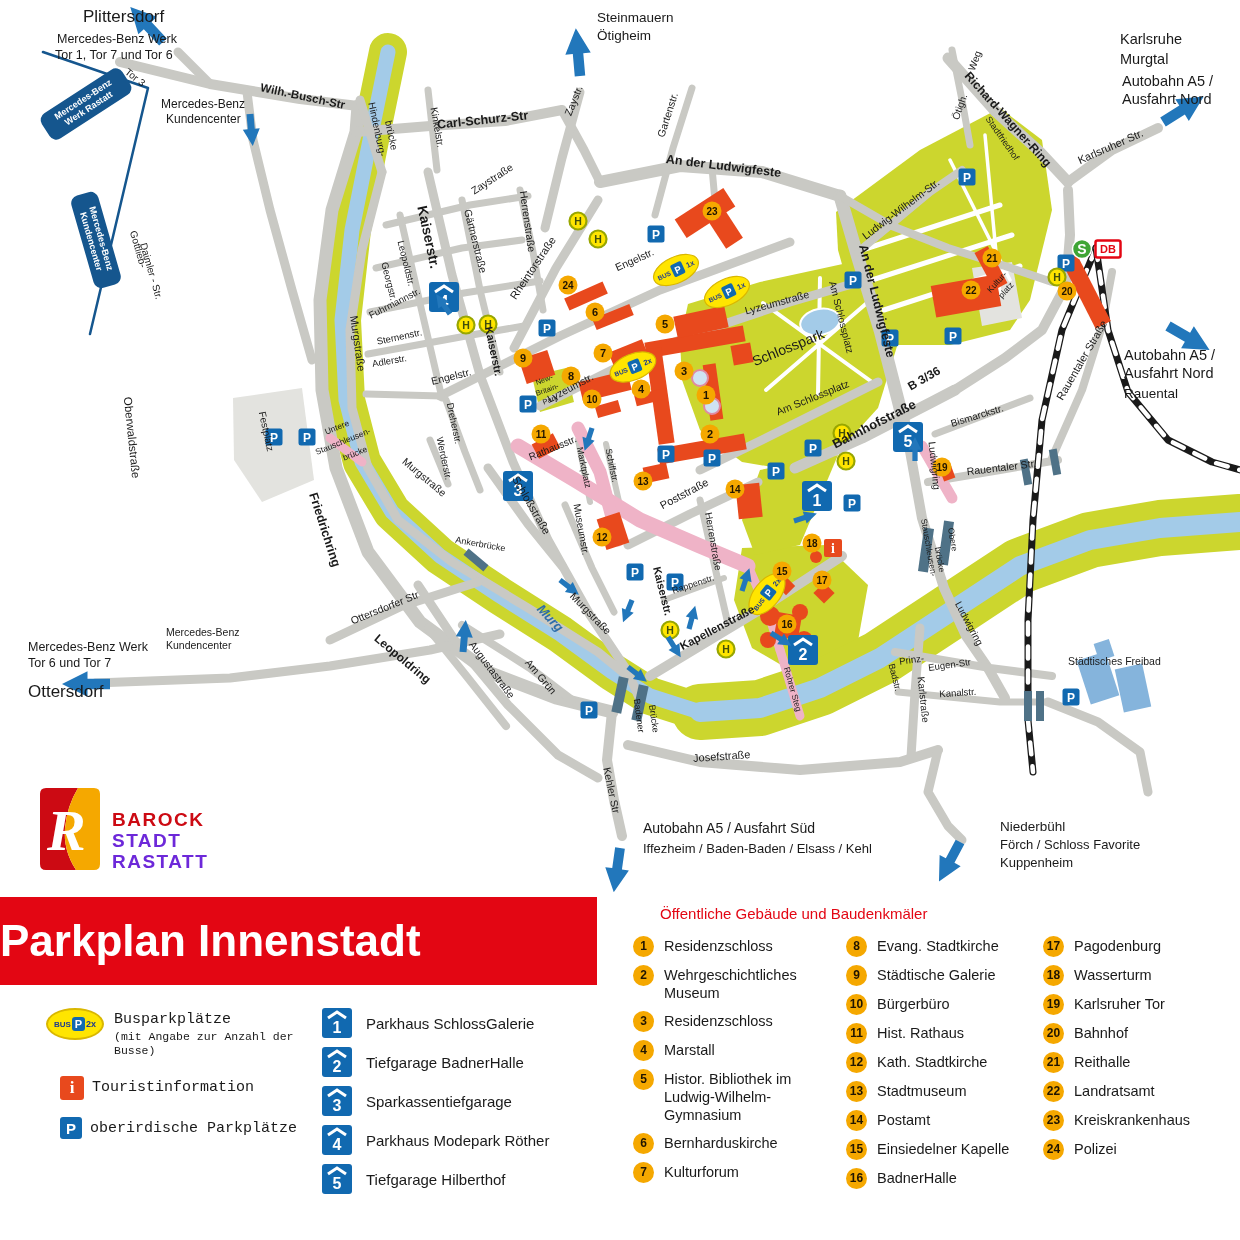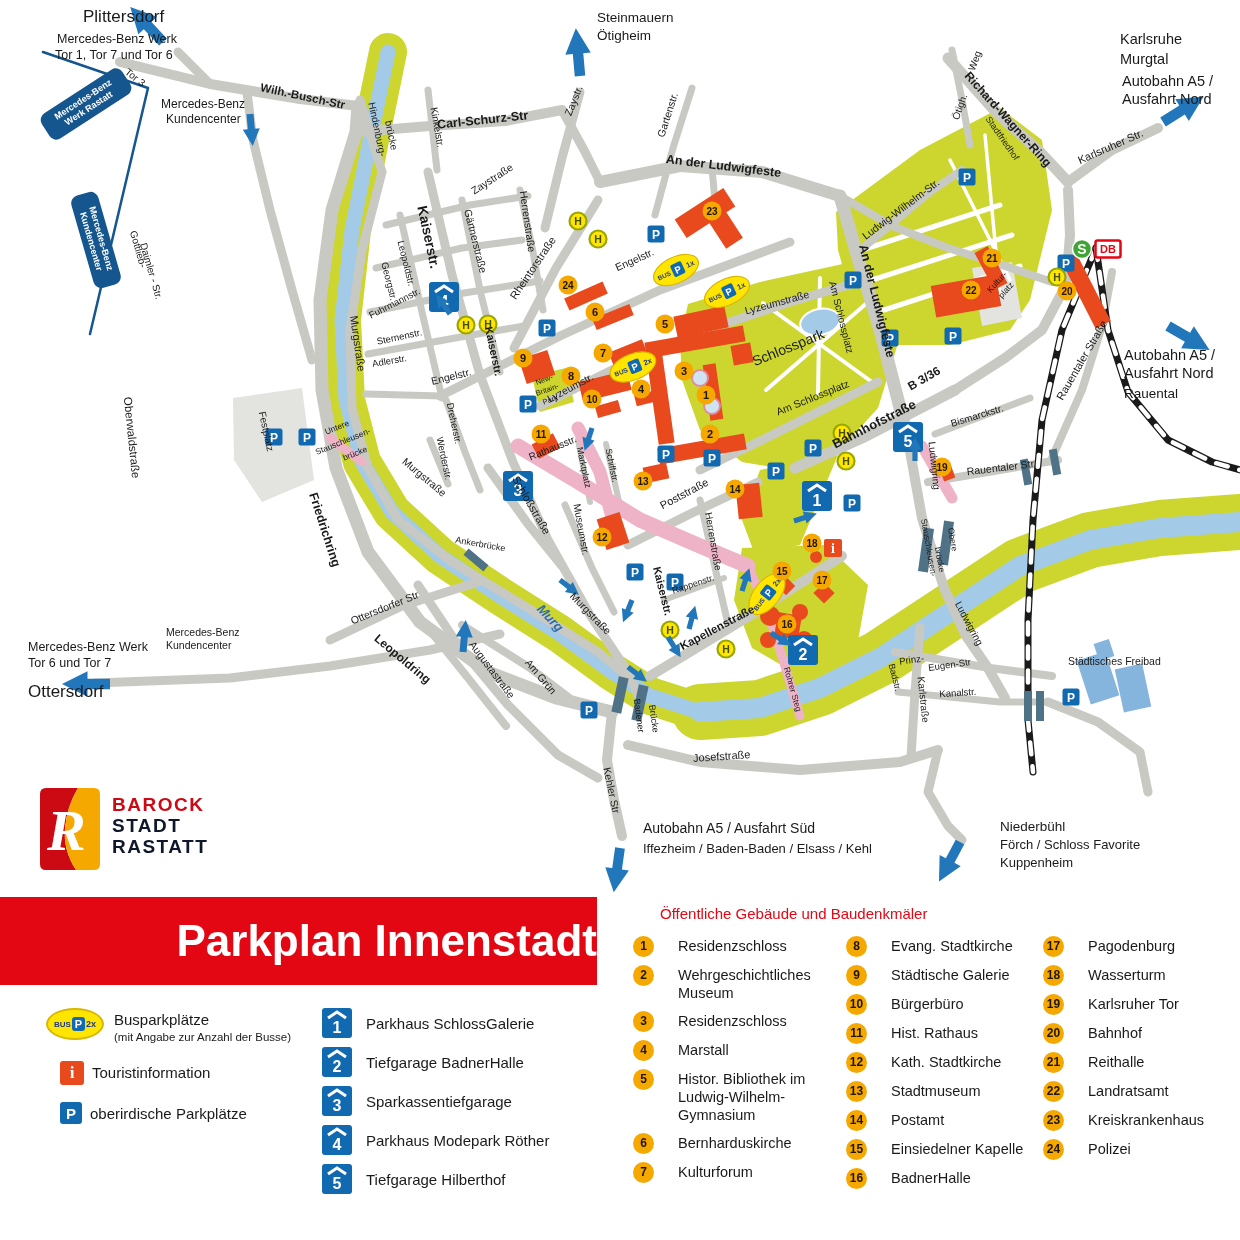--- a/index.html
+++ b/index.html
@@ -1,28 +1,28 @@
 <!DOCTYPE html>
 <html><head>
 <meta charset="utf-8">
 <style>
   html,body{margin:0;padding:0;background:#fff;}
   body{width:1240px;height:1240px;position:relative;overflow:hidden;
        font-family:"Liberation Sans",sans-serif;color:#1a1a1a;}
   #map-svg{position:absolute;left:0;top:0;}
   .banner{position:absolute;left:0;top:897px;width:597px;height:88px;background:#e30613;}
-  .banner span{display:block;padding-left:35px;line-height:88px;font-size:44px;font-weight:bold;color:#fff;text-align:right;}
+  .banner span{display:block;line-height:88px;font-size:44px;font-weight:bold;color:#fff;}
   .logo{position:absolute;left:37px;top:786px;display:flex;align-items:flex-start;}
-  .logo-text{margin-left:9px;margin-top:8px;}
-  .logo-text div{font-size:19px;font-weight:bold;letter-spacing:1.5px;line-height:21px;color:#0f172a;}
+  .logo-text{margin-left:9px;margin-top:23px;}
+  .logo-text div{font-size:19px;font-weight:bold;letter-spacing:1.5px;line-height:21px;color:#6d28d9;}
   .logo-text .red{color:#cc0a13;}
   .legend-sym{position:absolute;left:46px;top:1008px;width:280px;}
   .sym-row{display:flex;align-items:flex-start;margin-bottom:17px;}
   .sym-icon{flex-shrink:0;}
-  .sym-label{font-size:15px;line-height:1.25;padding-top:3px;}
+  .sym-label{font-size:15px;line-height:1.25;padding-top:3px;font-family:Liberation Mono, monospace;}
   .sym-sub{font-size:11.5px;color:#1a1a1a;}
   .bus-oval{width:58px;height:32px;border-radius:50%;background:#ffe500;border:2px solid #d9b700;
             display:flex;align-items:center;justify-content:center;gap:1px;box-sizing:border-box;}
   .bus-oval .b{font-size:8px;font-weight:bold;color:#1d3a8f;}
   .bus-oval .p{background:#1169b0;color:#fff;font-size:11px;font-weight:bold;border-radius:3px;padding:1px 3px;}
   .bus-oval .c{font-size:9px;font-weight:bold;color:#1d3a8f;}
   .sq{width:24px;height:24px;border-radius:3px;margin-left:14px;}
   .sq.info{background:#e8491d;color:#fff;text-align:center;line-height:24px;font-weight:bold;
            font-family:"Liberation Serif",serif;font-size:17px;}
   .sq.pink{background:#efb3c7;}
@@ -30,21 +30,21 @@
   .sym-row .sym-label{margin-left:8px;}
   .sym-row.first .sym-label{margin-left:10px;}
   .garage-list{position:absolute;left:322px;top:1008px;width:300px;}
   .garage-row{display:flex;align-items:center;margin-bottom:9px;}
   .garage-row .glabel{font-size:15px;margin-left:14px;}
   .bl-title{position:absolute;left:660px;top:905px;font-size:15px;font-weight:normal;color:#e30613;}
   .bl-col{position:absolute;top:936px;}
   .bl-item{display:flex;align-items:flex-start;margin-bottom:8px;}
   .bl-num{flex-shrink:0;width:21px;height:21px;border-radius:50%;background:#f5a800;color:#201500;
           font-size:12px;font-weight:bold;text-align:center;line-height:21px;}
-  .bl-label{font-size:14.5px;line-height:1.24;margin-left:24px;padding-top:2px;}
+  .bl-label{font-size:14.5px;line-height:1.24;margin-left:10px;padding-top:2px;}
 </style>
 </head>
 <body>
 
 <svg id="map-svg" width="1240" height="897" viewBox="0 0 1240 897">
     <polygon points="688,304 760,282 852,262 905,290 902,330 878,408 838,452 790,470 742,462 700,430 682,380 680,340" fill="#ccd62e"></polygon>
     <polygon points="836,212 920,150 1000,108 1042,140 1052,210 1030,300 1010,330 950,345 898,345 852,300 838,250" fill="#ccd62e"></polygon>
     <polygon points="742,548 826,545 868,585 856,652 800,676 752,648 734,600" fill="#ccd62e"></polygon>
     <polygon points="532,376 566,368 574,402 540,412" fill="#ccd62e"></polygon>
     <polygon points="760,470 838,455 800,545 755,555 742,520" fill="#ccd62e"></polygon>

